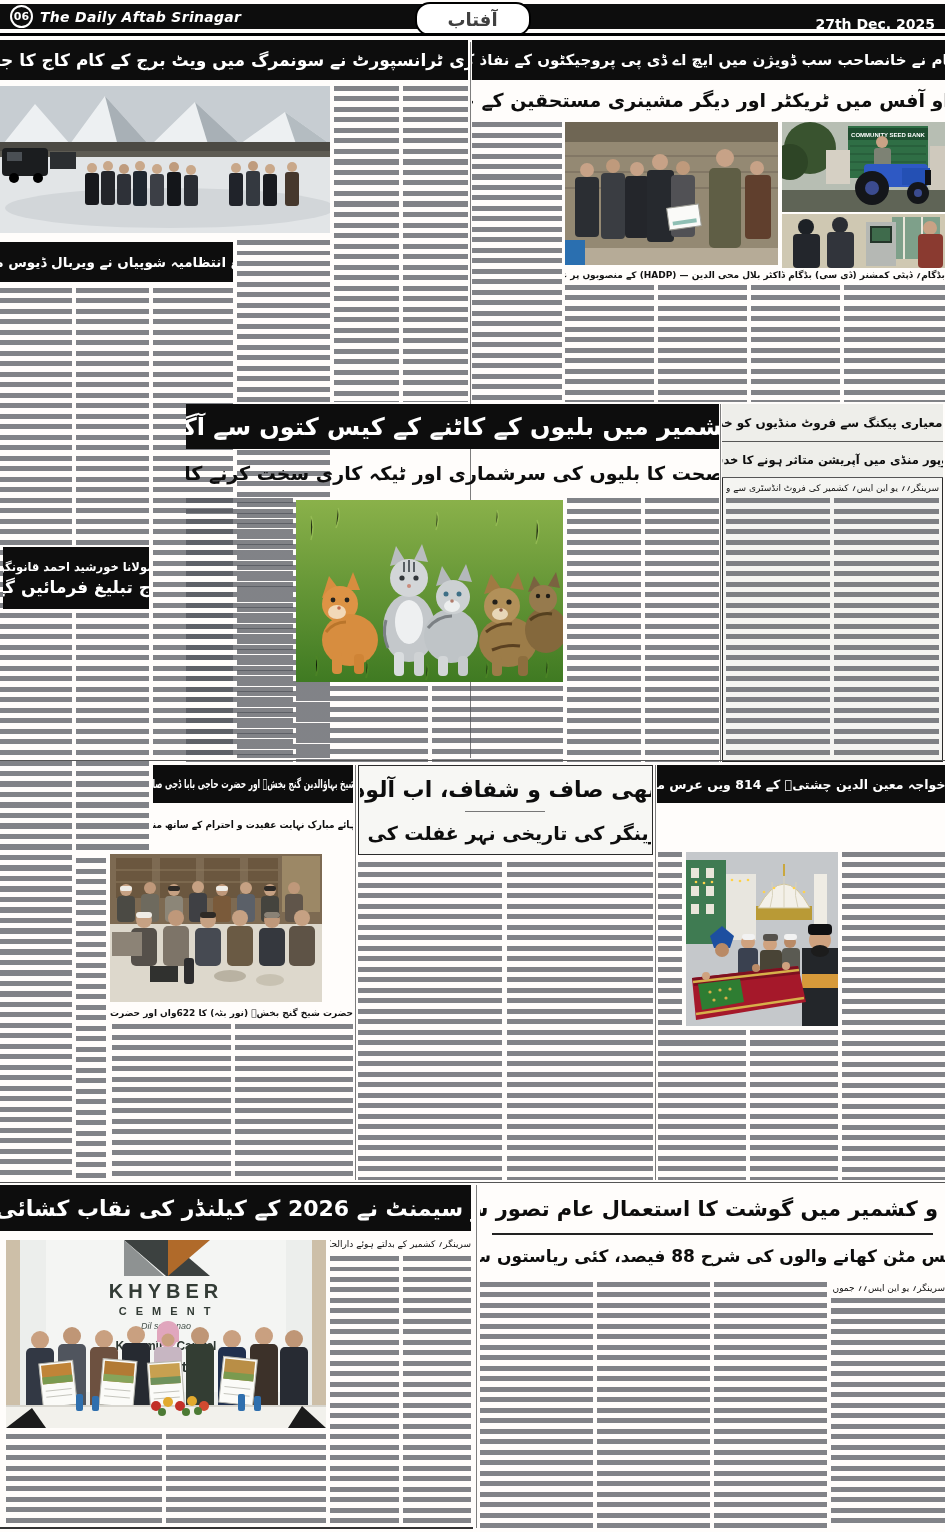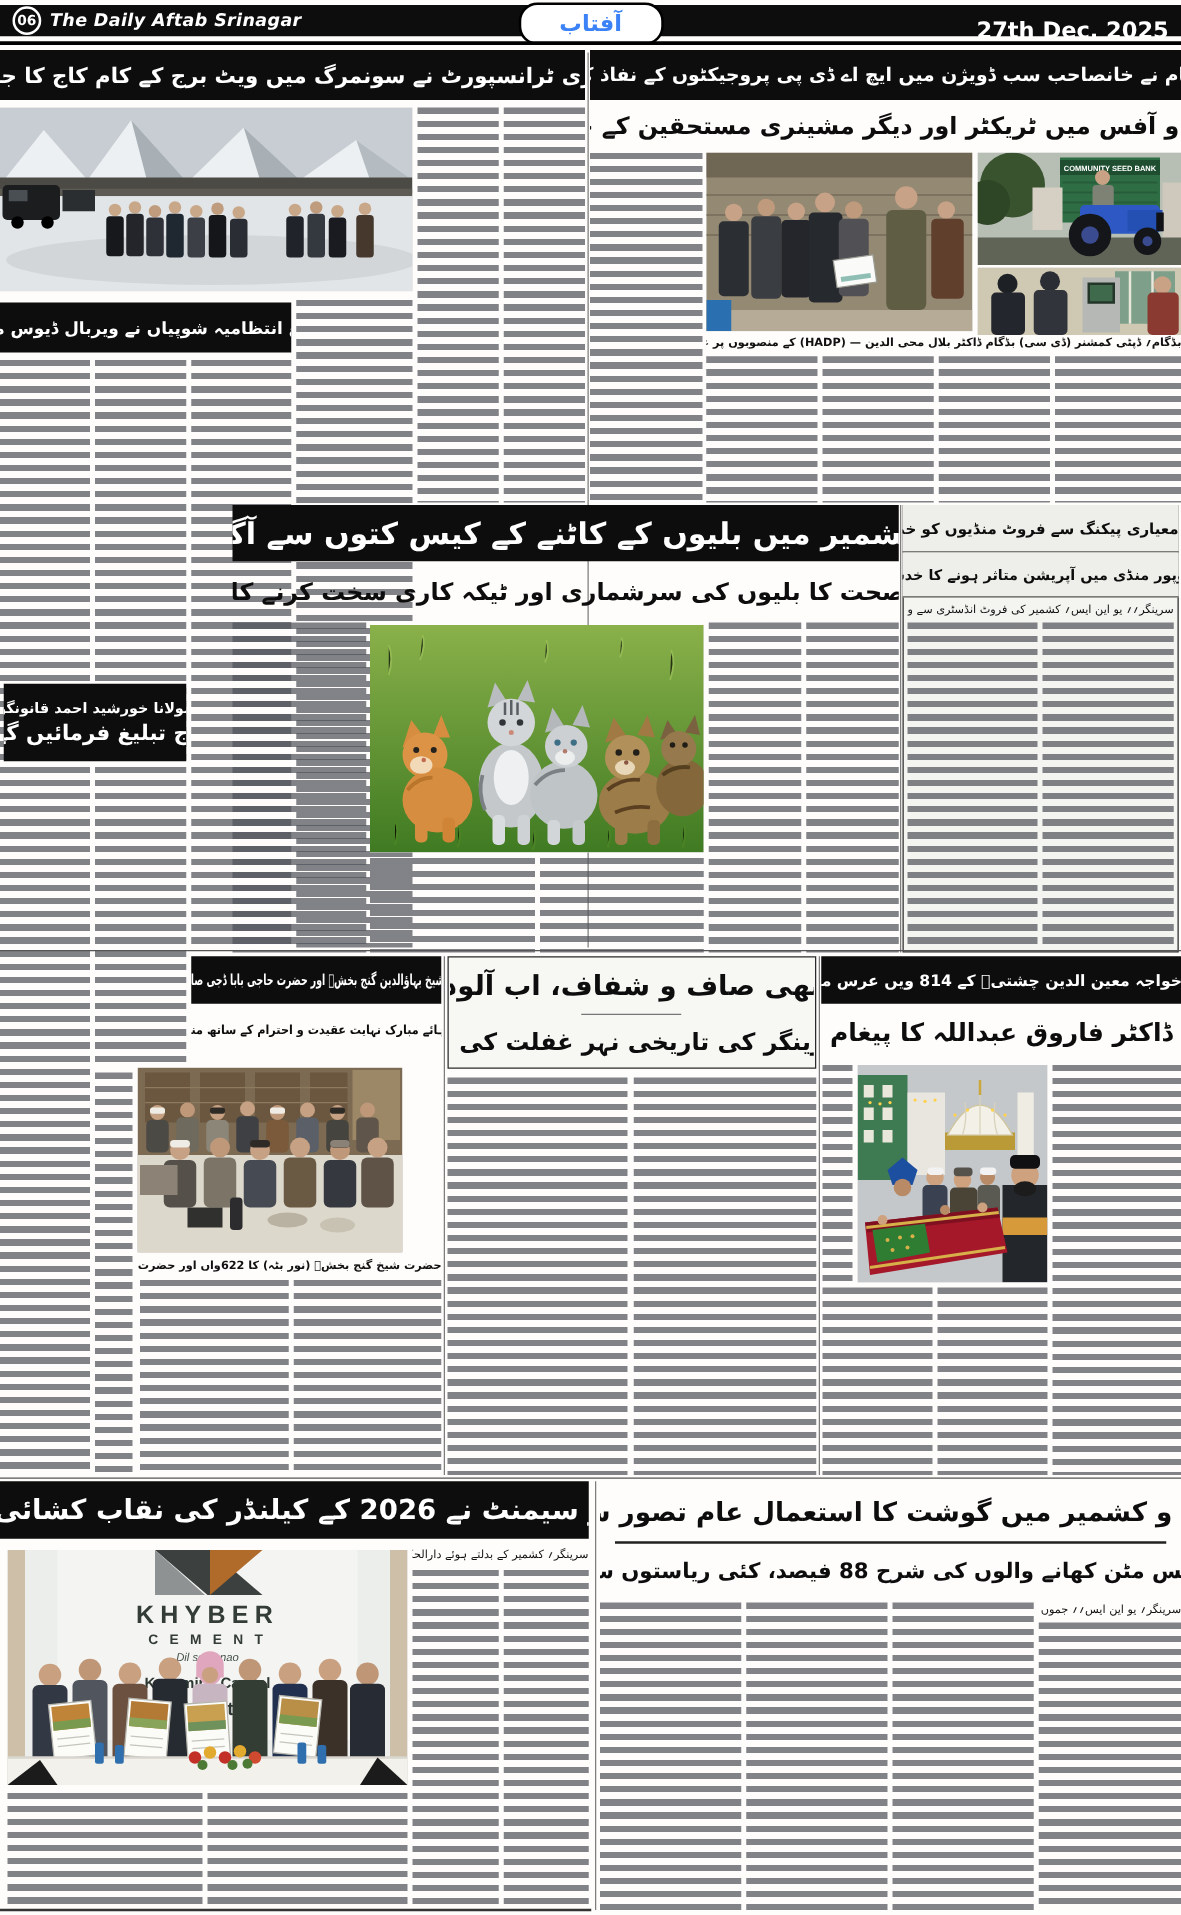--- a/index.html
+++ b/index.html
@@ -20,23 +20,23 @@
   .hline{background:#000;}
   .photo{overflow:hidden;background:#ddd;}
   .photo svg{display:block;width:100%;height:100%;}
   .boxed{border:1.5px solid #2b2b2b;background:#f4f4f1;}
   .masthead{background:#0d0d0d;color:#fff;display:flex;align-items:center;
         justify-content:space-between;padding:0 10px;}
   .mh-left{display:flex;align-items:center;gap:7px;}
   .pgnum{width:19px;height:19px;border:2px solid #fff;border-radius:50%;display:flex;
         align-items:center;justify-content:center;font-size:11px;font-weight:700;}
   .pname{font-style:italic;font-weight:700;font-size:14px;letter-spacing:.3px;text-align:right;}
-  .mdate{font-weight:700;font-size:18px;margin-top:15px;}
+  .mdate{font-weight:700;font-size:14px;margin-top:15px;}
   .logobox{position:absolute;left:50%;top:-2px;transform:translateX(-50%);width:112px;height:30px;
-        background:#fff;border:2.5px solid #000;border-radius:15px;color:#3b82f6;display:flex;
+        background:#fff;border:2.5px solid #000;border-radius:15px;color:#404040;display:flex;
         align-items:center;justify-content:center;font-weight:700;font-size:18px;direction:rtl;}
   svg text{font-family:"Liberation Sans",sans-serif;}
 </style>
 </head>
 <body>
 
 <div class="page">
 
   <div class="abs masthead" style="left:0;top:4;width:945px;height:25px;top:4px;">
     <div class="mh-left">
@@ -418,23 +418,20 @@
   </div>
   <div class="abs hline" style="left:465px;top:811px;width:80px;height:1px;background:#777;"></div>
   <div class="abs sub" style="left:360px;top:813px;width:291px;height:40px;font-size:19px;background:transparent;">
     <span>سرینگر کی تاریخی نہر غفلت کی نذر</span>
   </div>
   <div class="abs stripes" style="left:358px;top:862px;width:144px;height:318px;"></div>
   <div class="abs stripes" style="left:507px;top:862px;width:146px;height:318px;"></div>
 
   <div class="abs bar" style="left:657px;top:765px;width:288px;height:38px;font-size:12.5px;">
     <span>حضرت خواجہ معین الدین چشتیؒ کے 814 ویں عرس مبارک پر</span>
-  </div>
-  <div class="abs sub" style="left:657px;top:806px;width:288px;height:40px;font-size:20px;letter-spacing:2px;">
-    <span>ڈاکٹر فاروق عبداللہ کا پیغام</span>
   </div>
 
   <div class="abs photo" style="left:686px;top:852px;width:152px;height:174px;">
     <svg viewBox="0 0 152 174" preserveAspectRatio="none">
       <rect width="152" height="174" fill="#c5c8cb"></rect>
       <rect x="0" y="8" width="40" height="84" fill="#3f7b52"></rect>
       <g fill="#e9e6da">
         <rect x="5" y="16" width="8" height="10"></rect>
           <rect x="20" y="16" width="8" height="10"></rect>
         <rect x="5" y="34" width="8" height="10"></rect>

